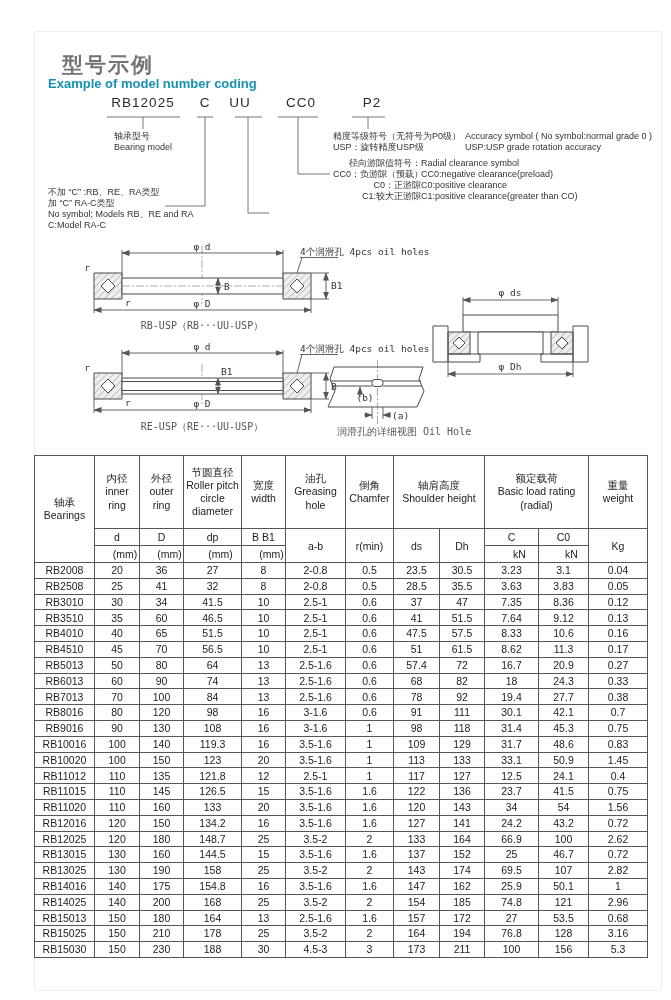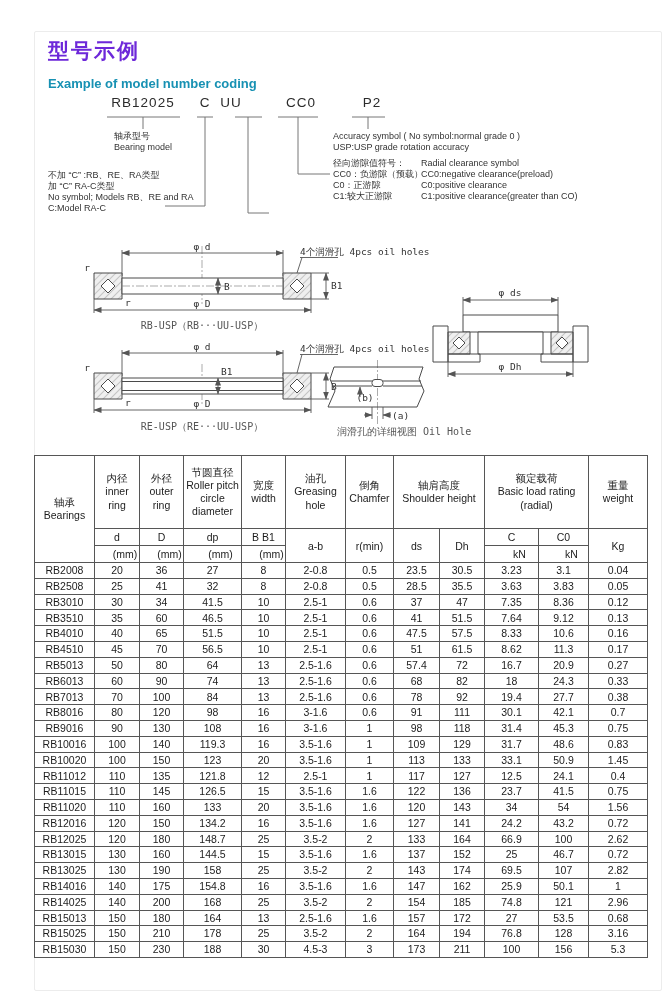--- a/index.html
+++ b/index.html
@@ -1,39 +1,39 @@
 <!DOCTYPE html>
 <html><head>
 <meta charset="utf-8">
 <style>
   html,body{margin:0;padding:0;background:#fff;}
   .page{position:relative;width:671px;height:1000px;background:#fff;overflow:hidden;
         font-family:"Liberation Sans",sans-serif;color:#222;}
   .card{position:absolute;left:34px;top:31px;width:626px;height:958px;background:#fff;
         border:1px solid #ececec;border-radius:2px;}
-  .title-zh{position:absolute;left:48px;top:37px;margin:0;font-size:21px;font-weight:bold;
-        color:#6d28d9;letter-spacing:2px;font-family:Liberation Mono, monospace;}
+  .title-zh{position:absolute;left:48px;top:37px;margin:14px;font-size:21px;font-weight:bold;
+        color:#737373;letter-spacing:2px;font-family:Liberation Mono, monospace;}
   .title-en{position:absolute;left:48px;top:76px;font-size:13px;font-weight:bold;color:#1791b3;}
 
   
   .coding{position:absolute;left:35px;top:95px;width:624px;height:145px;}
   .coding-lines{position:absolute;left:0;top:0;}
   .coding-lines line{stroke:#777;stroke-width:1;}
   .code{position:absolute;top:0;transform:translateX(-50%);font-size:13.5px;color:#2b2b2b;
         letter-spacing:1px;white-space:nowrap;}
-  .c0{left:108px}.c1{left:170px}.c2{left:196px}.c3{left:266px}.c4{left:337px}
+  .c0{left:108px}.c1{left:170px}.c2{left:205px}.c3{left:266px}.c4{left:337px}
   .note{position:absolute;font-size:9px;line-height:11px;color:#333;white-space:nowrap;}
   .note .ln{white-space:nowrap;}
   .pair{display:flex;}
   .bearing-model{left:108px;top:36px;transform:translateX(-50%);text-align:left;}
-  .type-note{left:13px;top:75px;}
+  .type-note{left:13px;top:92px;}
   .accuracy-note{left:298px;top:36px;}
   .accuracy-note .zh{width:132px;}
   .clearance-note{left:298px;top:63px;}
-  .clearance-note .zh{width:88px;}
+  .clearance-note .zh{width:88px;text-align:right;}
   .seal-note{left:238px;top:107px;}
   .seal-note .zh{width:80px;}
 
   
   .drawings{position:absolute;left:35px;top:240px;}
   .drawings line,.drawings path,.drawings rect,.drawings polyline{vector-effect:non-scaling-stroke;}
   .st{stroke:#4a4a4a;stroke-width:1;fill:none;}
   .stw{stroke:#4a4a4a;stroke-width:1;fill:#fff;}
   .sth{stroke:#4a4a4a;stroke-width:1;fill:url(#hatch);}
   .dim{stroke:#555;stroke-width:0.9;fill:none;}
@@ -91,20 +91,24 @@
     </div>
 
     <div class="note type-note">
       <div class="ln">不加 “C” :RB、RE、RA类型</div>
       <div class="ln">加 “C” RA-C类型</div>
       <div class="ln">No symbol; Models RB、RE and RA</div>
       <div class="ln">C:Model RA-C</div>
     </div>
 
     <div class="note pair accuracy-note">
+      <div class="zh">
+        <div class="ln">精度等级符号（无符号为P0级）</div>
+        <div class="ln">USP：旋转精度USP级</div>
+      </div>
       <div class="en">
         <div class="ln">Accuracy symbol ( No symbol:normal grade 0 )</div>
         <div class="ln">USP:USP grade rotation accuracy</div>
       </div>
     </div>
 
     <div class="note pair clearance-note">
       <div class="zh">
         <div class="ln">径向游隙值符号：</div>
         <div class="ln">CC0：负游隙（预载）</div>

